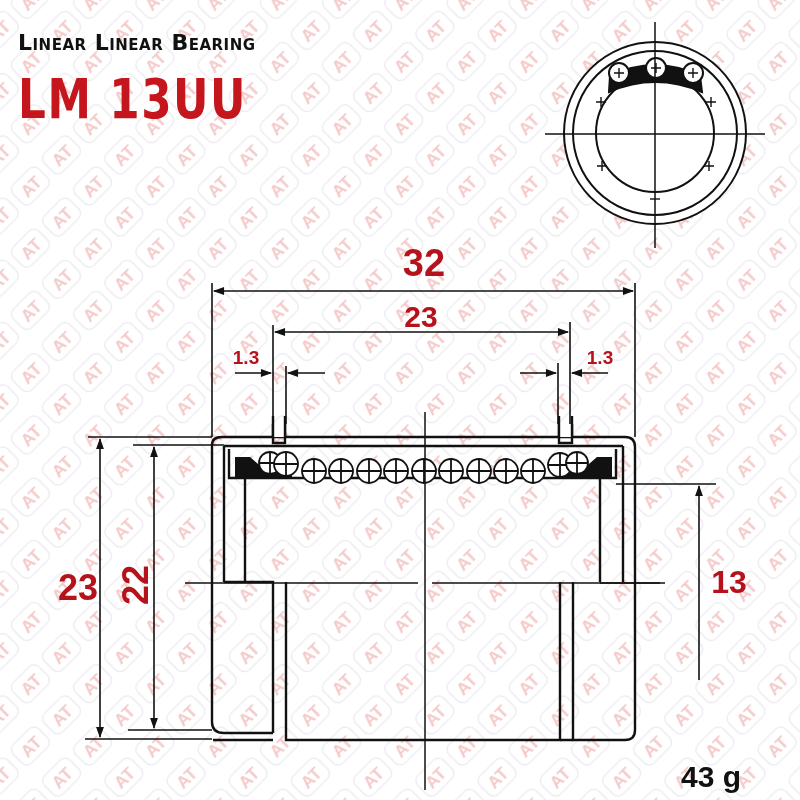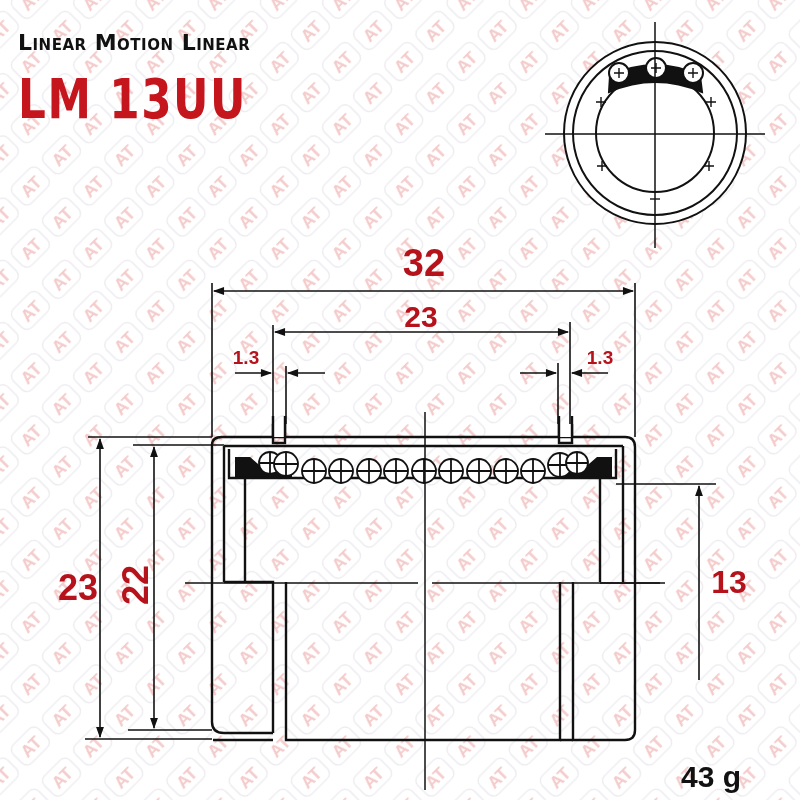--- a/index.html
+++ b/index.html
@@ -160,14 +160,14 @@
   <text class="dim" x="424" y="276" font-size="38" text-anchor="middle">32</text>
   <text class="dim" x="421" y="327" font-size="30" text-anchor="middle">23</text>
   <text class="dim" x="246" y="364" font-size="19" text-anchor="middle">1.3</text>
   <text class="dim" x="600" y="364" font-size="19" text-anchor="middle">1.3</text>
   <text class="dim" x="78" y="600" font-size="36" text-anchor="middle">23</text>
   <text class="dim" x="0" y="0" font-size="36" text-anchor="middle" transform="translate(148,585) rotate(-90)">22</text>
   <text class="dim" x="729" y="593" font-size="32" text-anchor="middle">13</text>
   <text class="weight" x="711" y="787" font-size="30" text-anchor="middle">43 g</text>
 </svg>
 
-<div class="subtitle">Linear Motion Linear</div>
+<div class="subtitle">Linear Linear Bearing</div>
 <div class="title">LM 13UU</div>
 
 </body></html>

